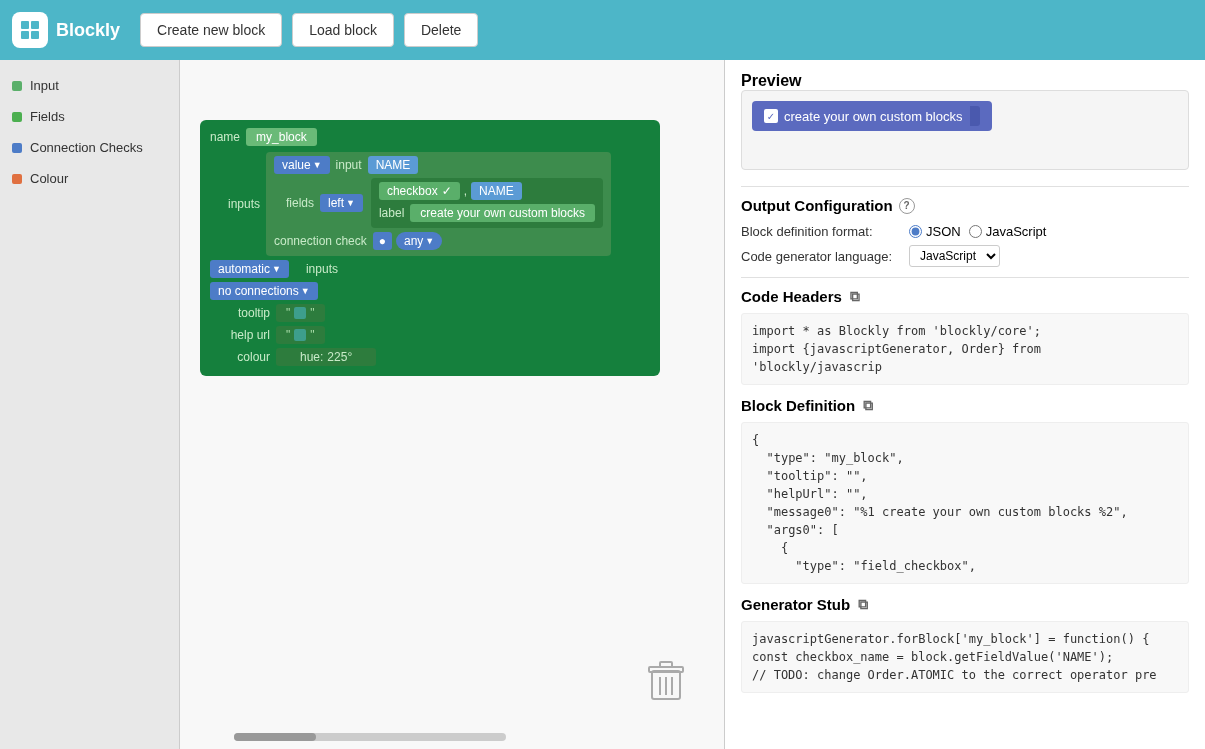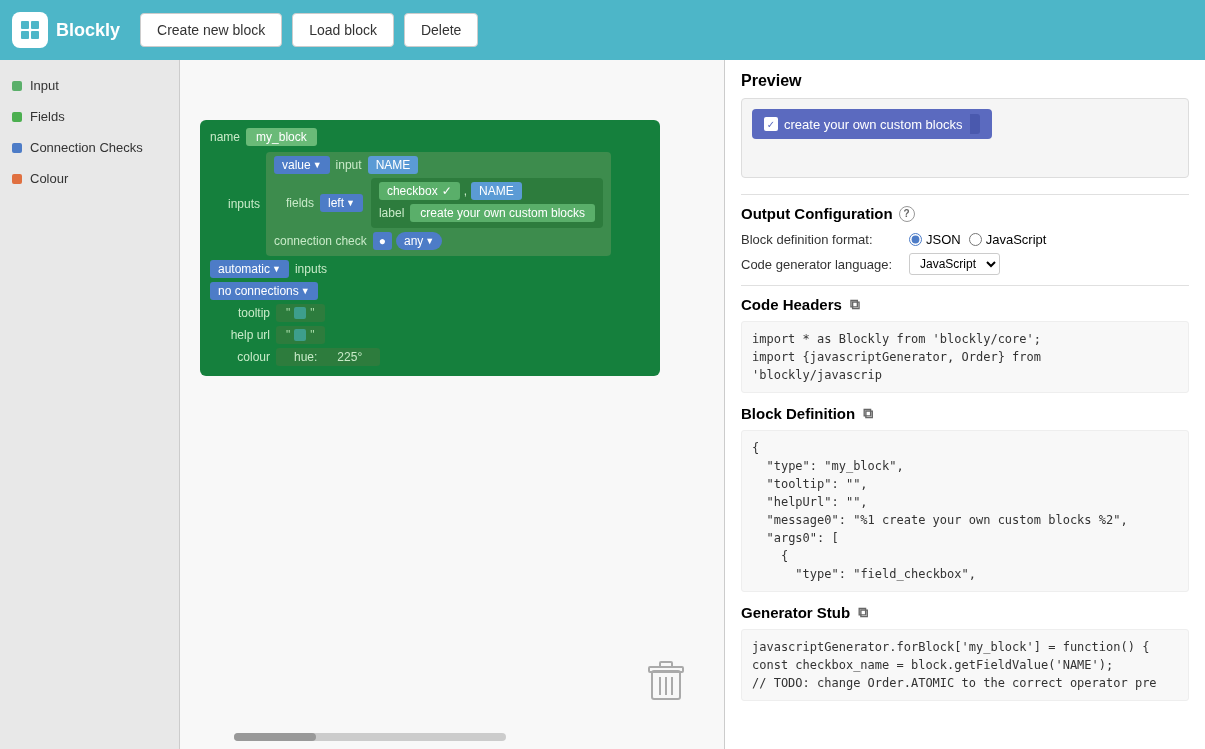--- a/index.html
+++ b/index.html
@@ -128,21 +128,20 @@
       overflow-y: auto;
       padding: 12px 16px;
     }
 
     .preview-section {
       margin-bottom: 16px;
     }
     .preview-title {
       font-size: 16px;
       font-weight: bold;
-      margin-bottom: 8px;
     }
     .preview-box {
       background: #f5f5f5;
       border: 1px solid #ddd;
       border-radius: 4px;
       height: 80px;
       display: flex;
       align-items: flex-start;
       padding: 10px;
     }
@@ -358,21 +357,21 @@
               <span style="background:#4d7cc7;border-radius:3px;padding:2px 6px;color:white;font-size:12px;margin-right:4px;">●</span>
               <span style="background:#4d7cc7;border-radius:9px;padding:2px 8px;color:white;font-size:12px;display:inline-flex;align-items:center;gap:2px;">
                 <span>any</span>
                 <span style="font-size:9px;">▼</span>
               </span>
             </div>
           </div>
         </div>
 
         
-        <div class="block-row" style="margin-top:4px;margin-bottom:4px;">
+        <div class="block-row" style="margin-top:4px;margin-bottom:4px;gap:11px;">
           <span style="background:#4d7cc7;border-radius:3px;padding:2px 8px;color:white;font-size:12px;display:inline-flex;align-items:center;gap:2px;margin-right:6px;">
             <span>automatic</span>
             <span style="font-size:9px;">▼</span>
           </span>
           <span style="color:#c8eac8;font-size:12px;">inputs</span>
         </div>
 
         
         <div class="block-row" style="margin-bottom:4px;">
           <span style="background:#4d7cc7;border-radius:3px;padding:2px 8px;color:white;font-size:12px;display:inline-flex;align-items:center;gap:2px;">
@@ -397,21 +396,21 @@
           <span style="background:#2d7c3d;border-radius:3px;padding:2px 10px;color:#aaddaa;font-size:12px;display:inline-flex;align-items:center;gap:4px;">
             <span>"</span>
             <span style="width:12px;height:12px;background:#3d9e8c;border-radius:2px;display:inline-block;"></span>
             <span>"</span>
           </span>
         </div>
 
         
         <div class="block-row">
           <span style="color:#c8eac8;font-size:12px;margin-right:6px;min-width:60px;text-align:right;">colour</span>
-          <span style="background:#2d7c3d;border-radius:3px;padding:2px 18px;color:#c8eac8;font-size:12px;display:inline-flex;align-items:flex-end;gap:20px;">
+          <span style="background:#2d7c3d;border-radius:3px;padding:2px 24px;color:#c8eac8;font-size:12px;display:inline-flex;align-items:flex-end;gap:4px;">
             <span>hue:</span>
             <span>225°</span>
           </span>
         </div>
 
       </div>
     </div>
 
     <div class="trash-icon">
       <svg width="36" height="42" viewBox="0 0 36 42" fill="none">

